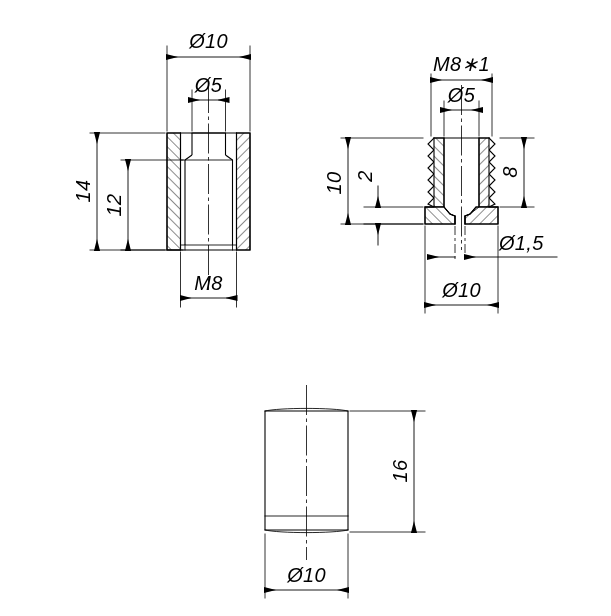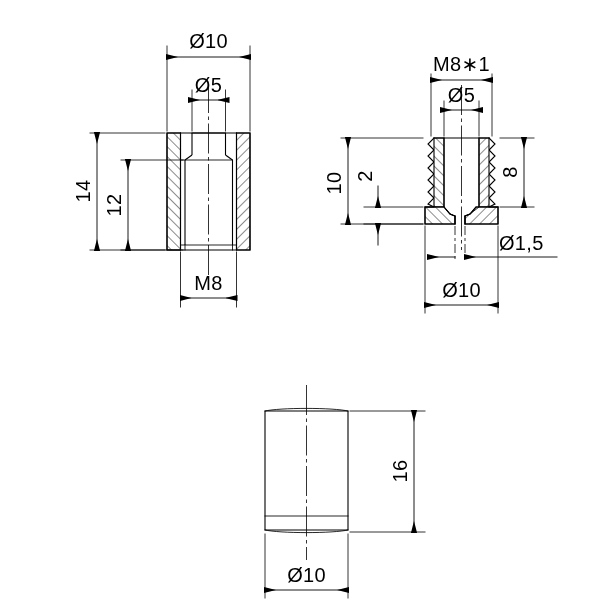--- a/index.html
+++ b/index.html
@@ -11,20 +11,21 @@
     width: 611px;
     height: 616px;
     font-family: "Liberation Sans", sans-serif;
     overflow: hidden;
   }
   #drawing-root {
     position: relative;
     width: 611px;
     height: 592px;
     background: #ffffff;
+    font-style: italic;
   }
   svg#cad {
     display: block;
     width: 611px;
     height: 616px;
   }
   .ln      { stroke: #000000; stroke-width: 1.1; fill: none; stroke-linecap: square; }
   .ln-thin { stroke: #000000; stroke-width: 0.85; fill: none; stroke-linecap: square; }
   .ln-ext  { stroke: #000000; stroke-width: 0.8;  fill: none; stroke-linecap: square; }
   .ln-dim  { stroke: #000000; stroke-width: 0.9;  fill: none; stroke-linecap: square; }

